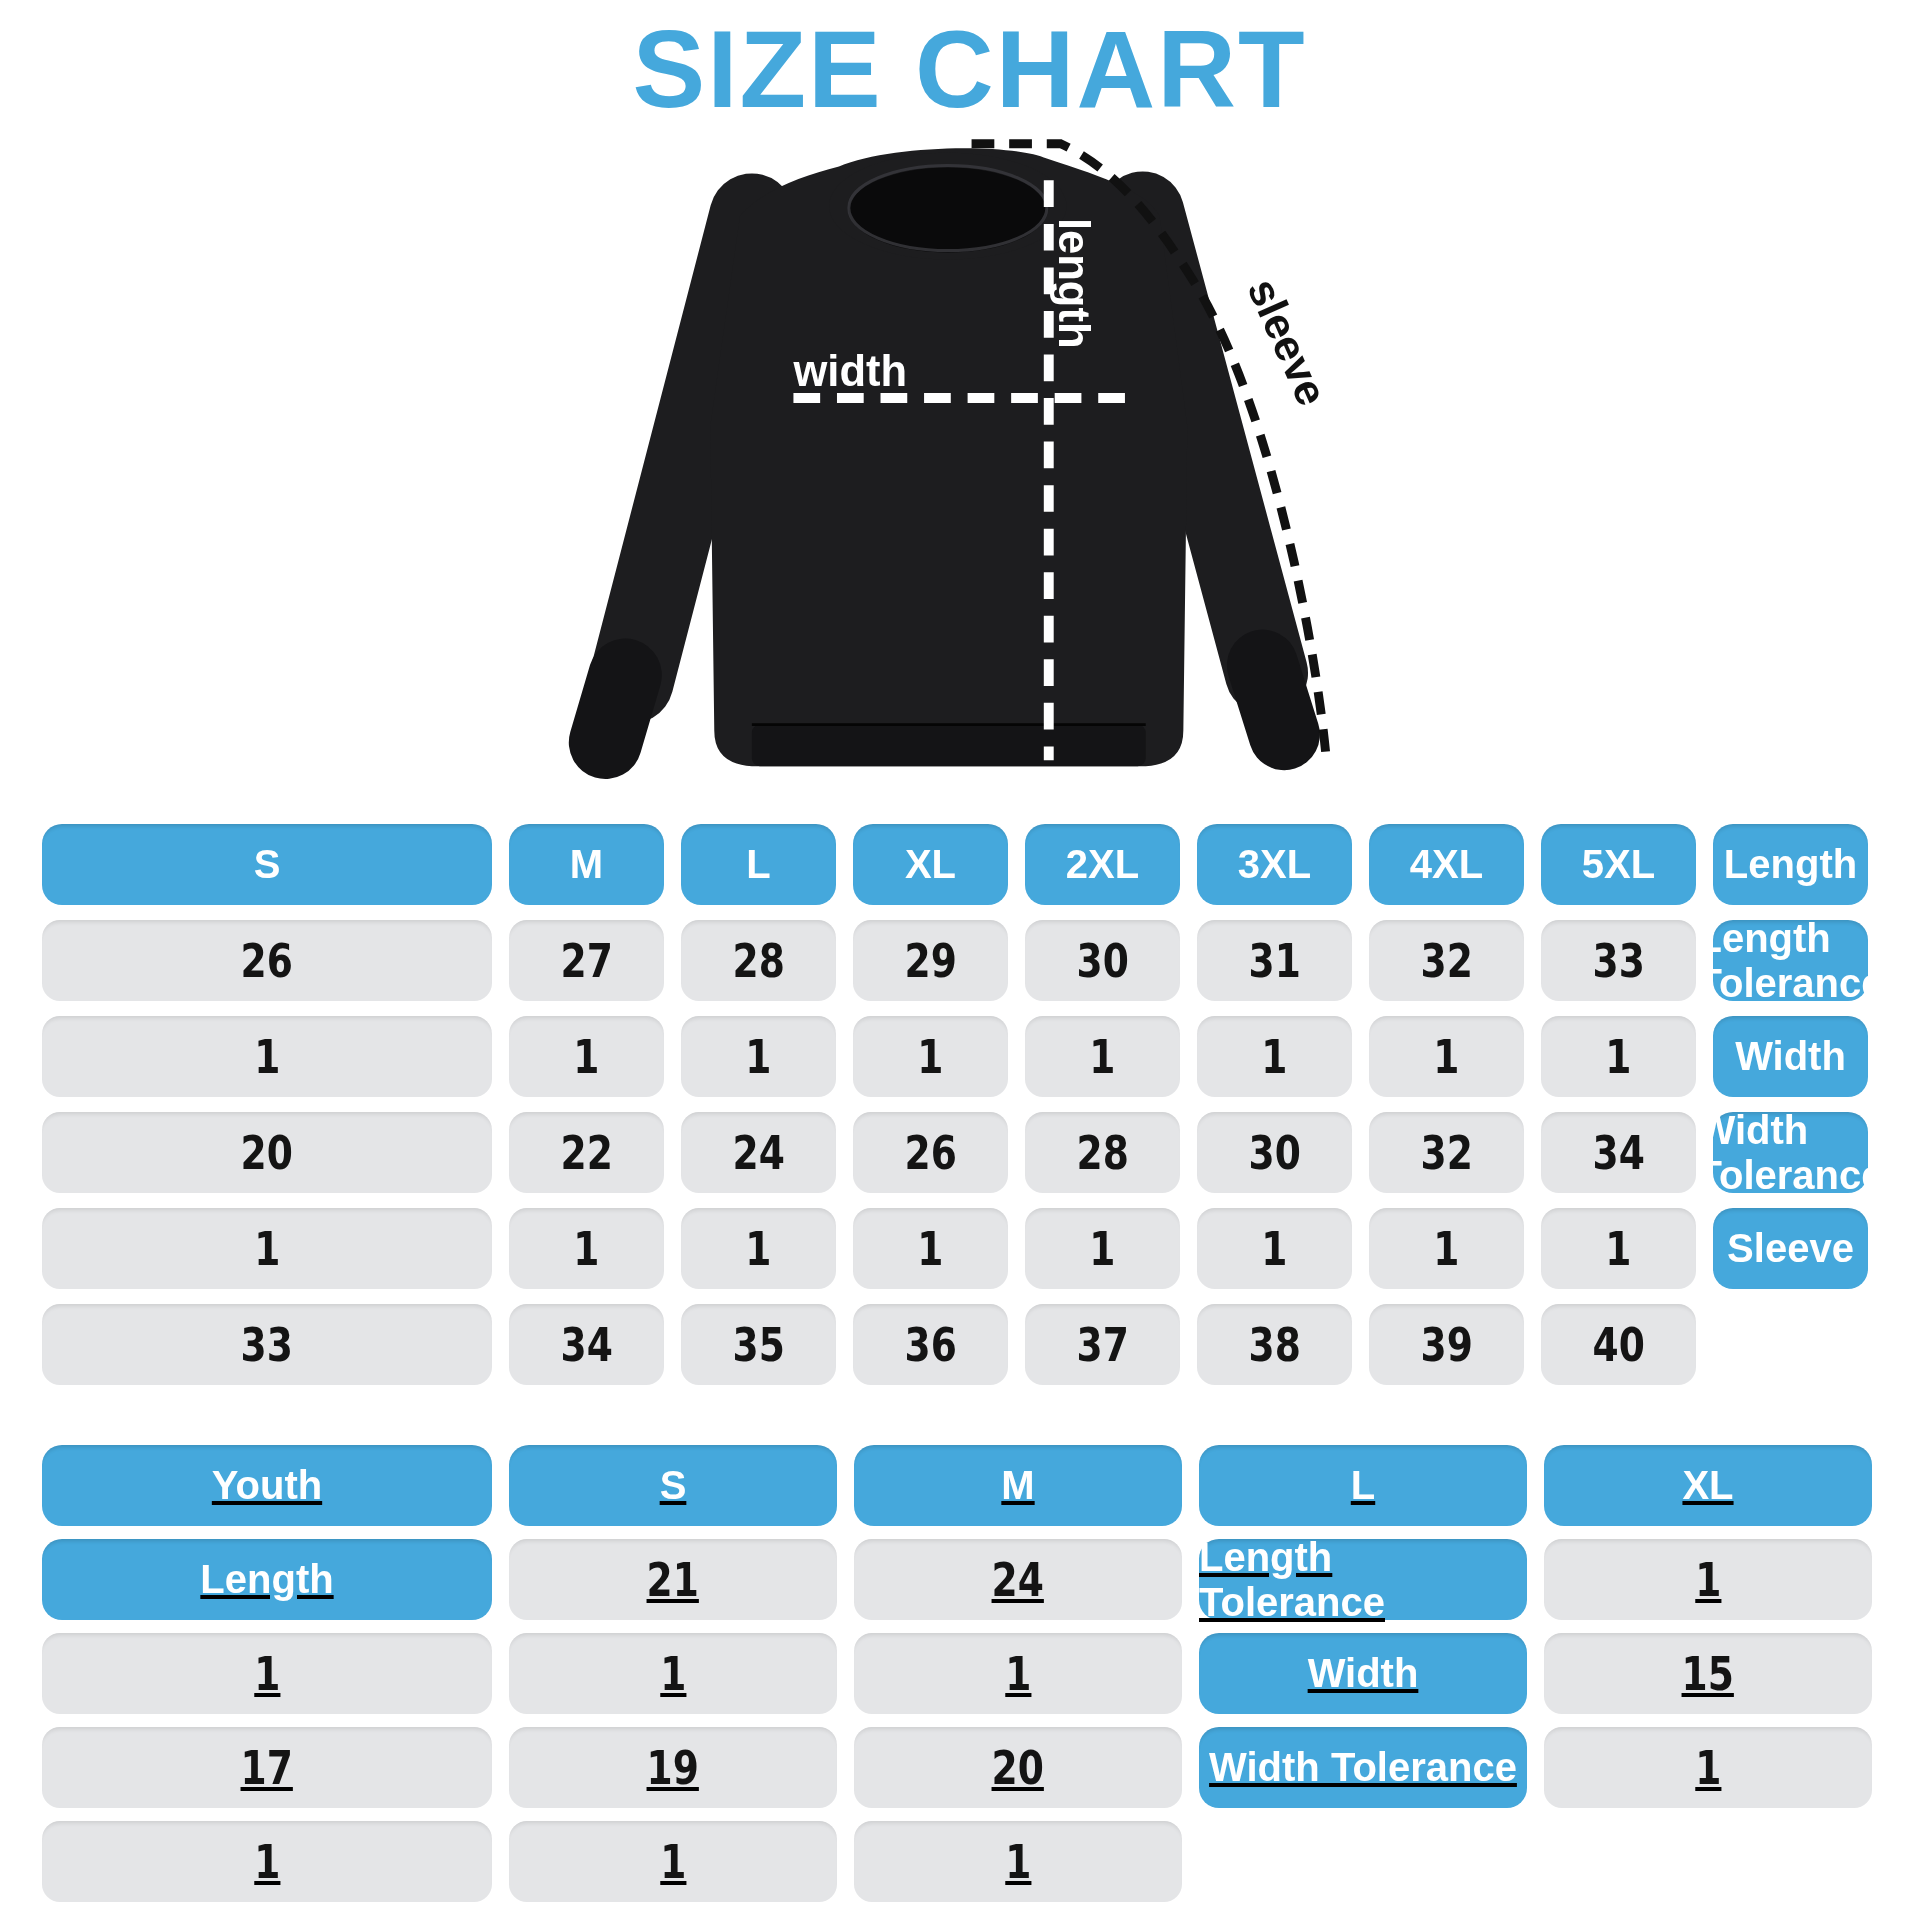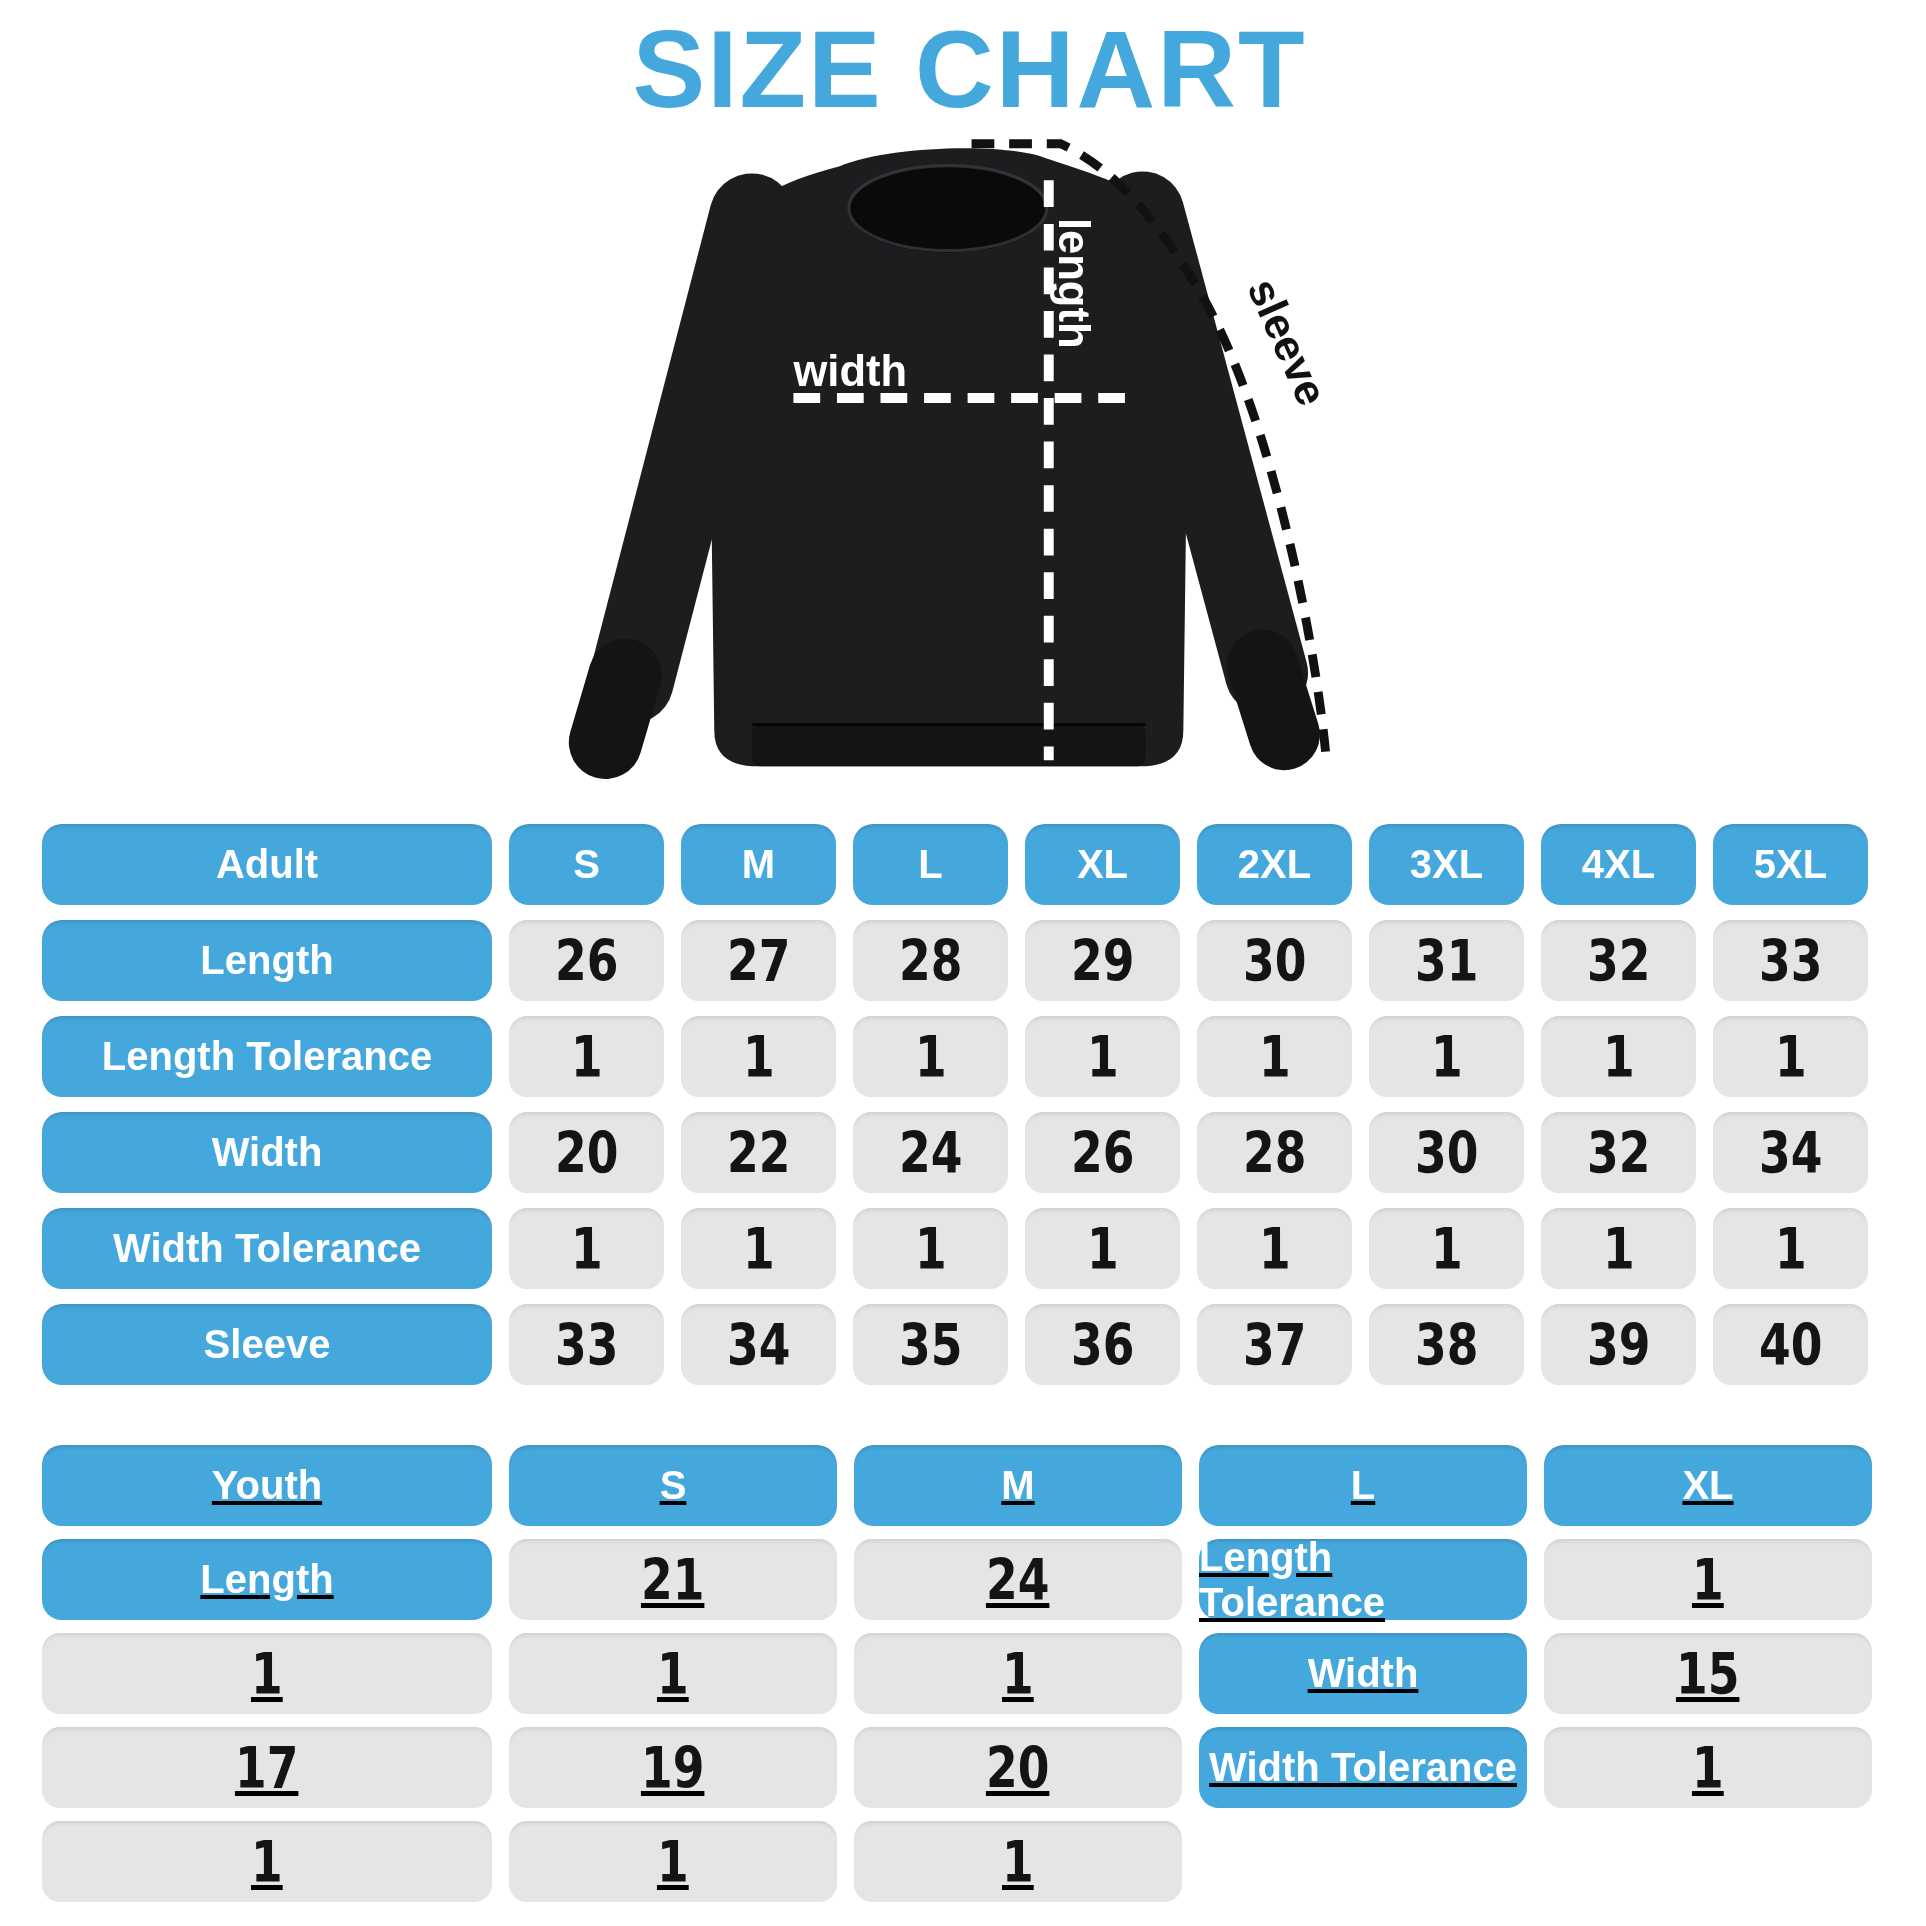--- a/index.html
+++ b/index.html
@@ -11,21 +11,21 @@
   .diagram text{font-family:"Liberation Sans",sans-serif;font-weight:bold;}
 
   .size-table{position:absolute;left:42px;display:grid;column-gap:17px;grid-auto-rows:81px;}
   .adult{top:824px;grid-template-columns:450px repeat(8,155px);row-gap:15px;}
   .youth{top:1445px;grid-template-columns:450px repeat(4,328px);row-gap:13px;text-decoration:underline;}
 
   .pill{background:#45a8dc;color:#fff;border-radius:20px;display:flex;align-items:center;
         justify-content:center;font-weight:bold;font-size:40px;
         box-shadow:inset 0 5px 4px -3px rgba(0,0,0,.14);}
   .cell{background:#e4e5e7;border-radius:18px;display:flex;align-items:center;
-        justify-content:center;font-weight:bold;font-size:57px;color:#141414;
+        justify-content:center;font-weight:bold;font-size:47px;color:#141414;
         font-family:"DejaVu Sans",sans-serif;
         box-shadow:inset 0 5px 4px -3px rgba(0,0,0,.10);}
   .num{display:inline-block;transform:scaleX(.8);}
 </style>
 </head>
 <body>
 
 <div class="canvas">
 
   <h1 class="title">SIZE CHART</h1>
@@ -55,21 +55,20 @@
     <line x1="600" y1="82" x2="600" y2="668" stroke="#ffffff" stroke-width="10" stroke-dasharray="27 17"></line>
     <path d="M 522,45 H 612 C 662,68 702,112 747,185 C 792,258 824,362 848,468
              C 862,532 874,600 880,662" fill="none" stroke="#111111" stroke-width="9" stroke-dasharray="23 15"></path>
 
     <text x="342" y="290" font-size="44" fill="#ffffff">width</text>
     <text transform="translate(610,120) rotate(90)" font-size="44" fill="#ffffff">length</text>
     <text transform="translate(800,190) rotate(66)" font-size="44" fill="#111111">sleeve</text>
   </svg>
 
   <div class="size-table adult">
-    <div class="pill">Adult</div>
     <div class="pill">S</div>
     <div class="pill">M</div>
     <div class="pill">L</div>
     <div class="pill">XL</div>
     <div class="pill">2XL</div>
     <div class="pill">3XL</div>
     <div class="pill">4XL</div>
     <div class="pill">5XL</div>
 
     <div class="pill">Length</div>

